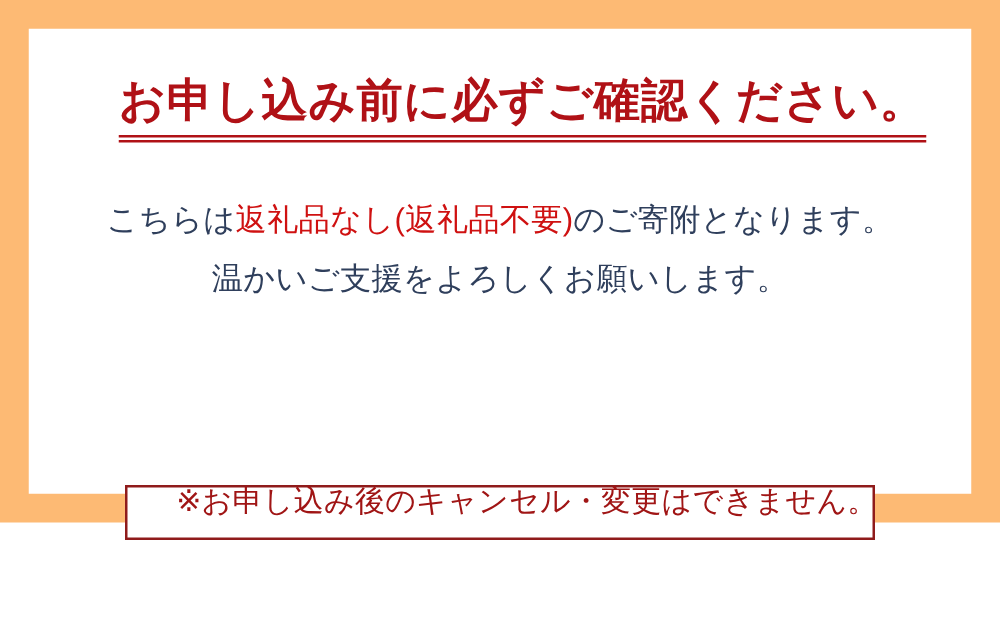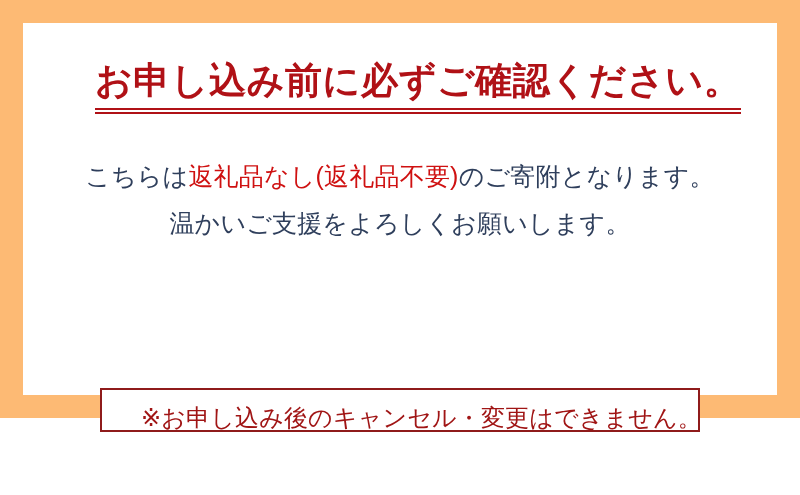--- a/index.html
+++ b/index.html
@@ -86,21 +86,21 @@
   .caution-box {
     position: absolute;
     left: 77px;
     top: 365px;
     width: 600px;
     height: 44px;
     box-sizing: border-box;
     border: 2px solid #8f1b1b;
     background: #ffffff;
     display: flex;
-    align-items: flex-end;
+    align-items: flex-start;
     justify-content: center;
     padding-left: 43px;
   }
   .caution-text {
     font-size: 24px;
     line-height: 1;
     color: #a01515;
     white-space: nowrap;
     letter-spacing: 0.2px;
   }

